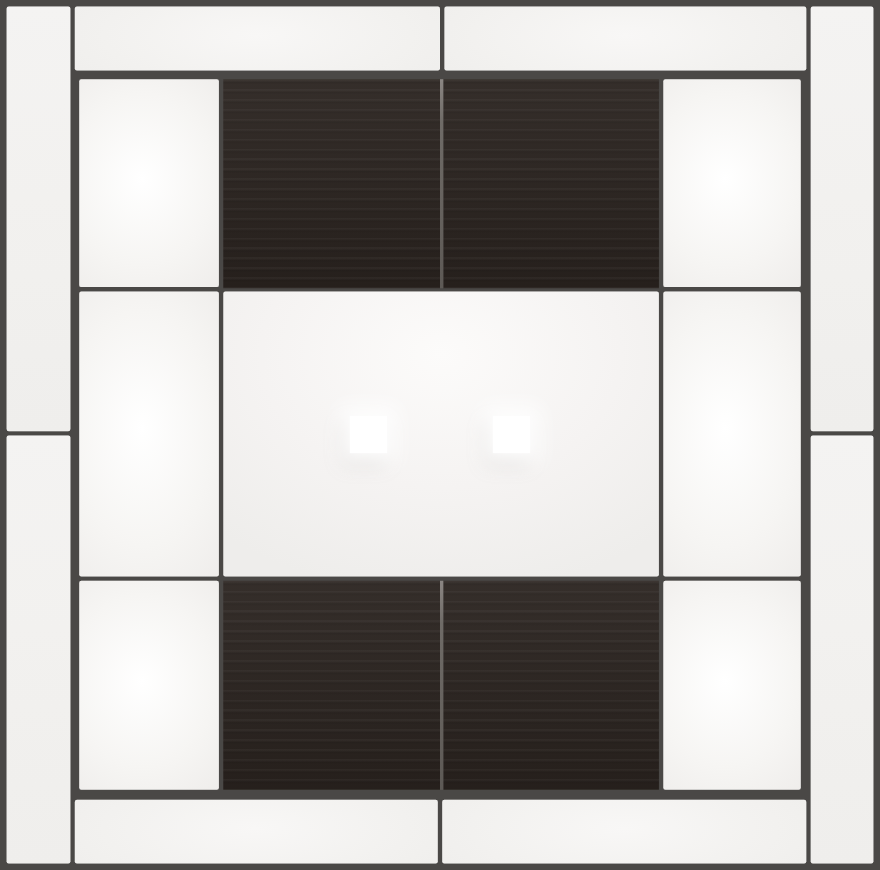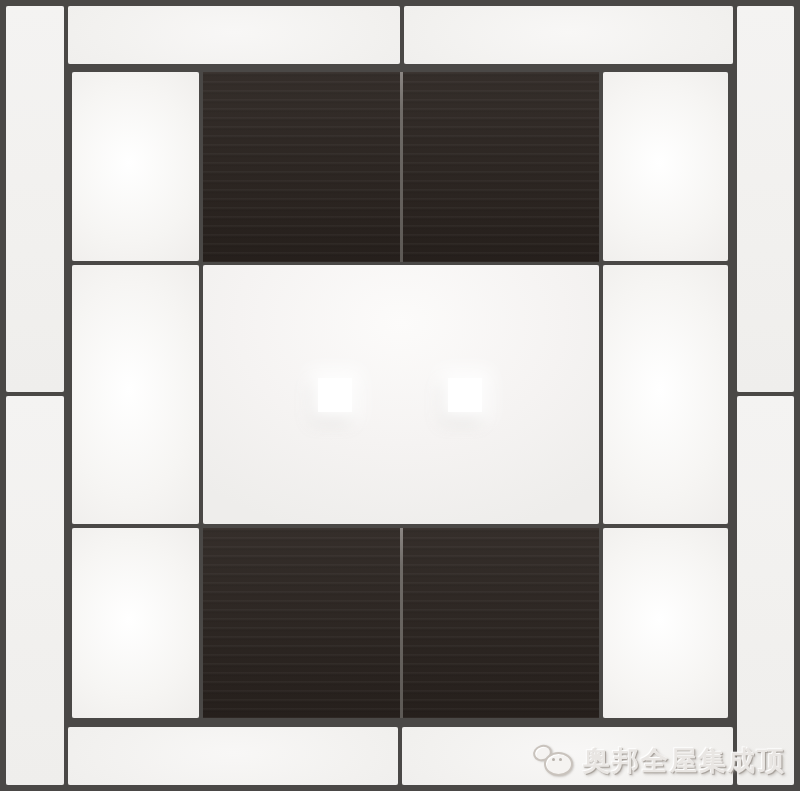--- a/index.html
+++ b/index.html
@@ -131,23 +131,14 @@
   <div class="piece wood p-wood-br"></div>
   <div class="wood-seam seam-bottom"></div>
 
   <div class="piece white-center p-center">
     <div id="lights">
         <div class="light" style="top: 113px; left: 115px;"></div>
         <div class="light" style="top: 113px; left: 245px;"></div>
       </div>
   </div>
 
-  <div class="watermark">
-    <div class="wm-logo">
-      <span class="c1"></span>
-        <span class="c2"></span>
-      <span class="d1"></span>
-        <span class="d2"></span>
-    </div>
-    <span class="wm-text">奥邦全屋集成顶</span>
-  </div>
 
 </div>
 
 </body></html>

